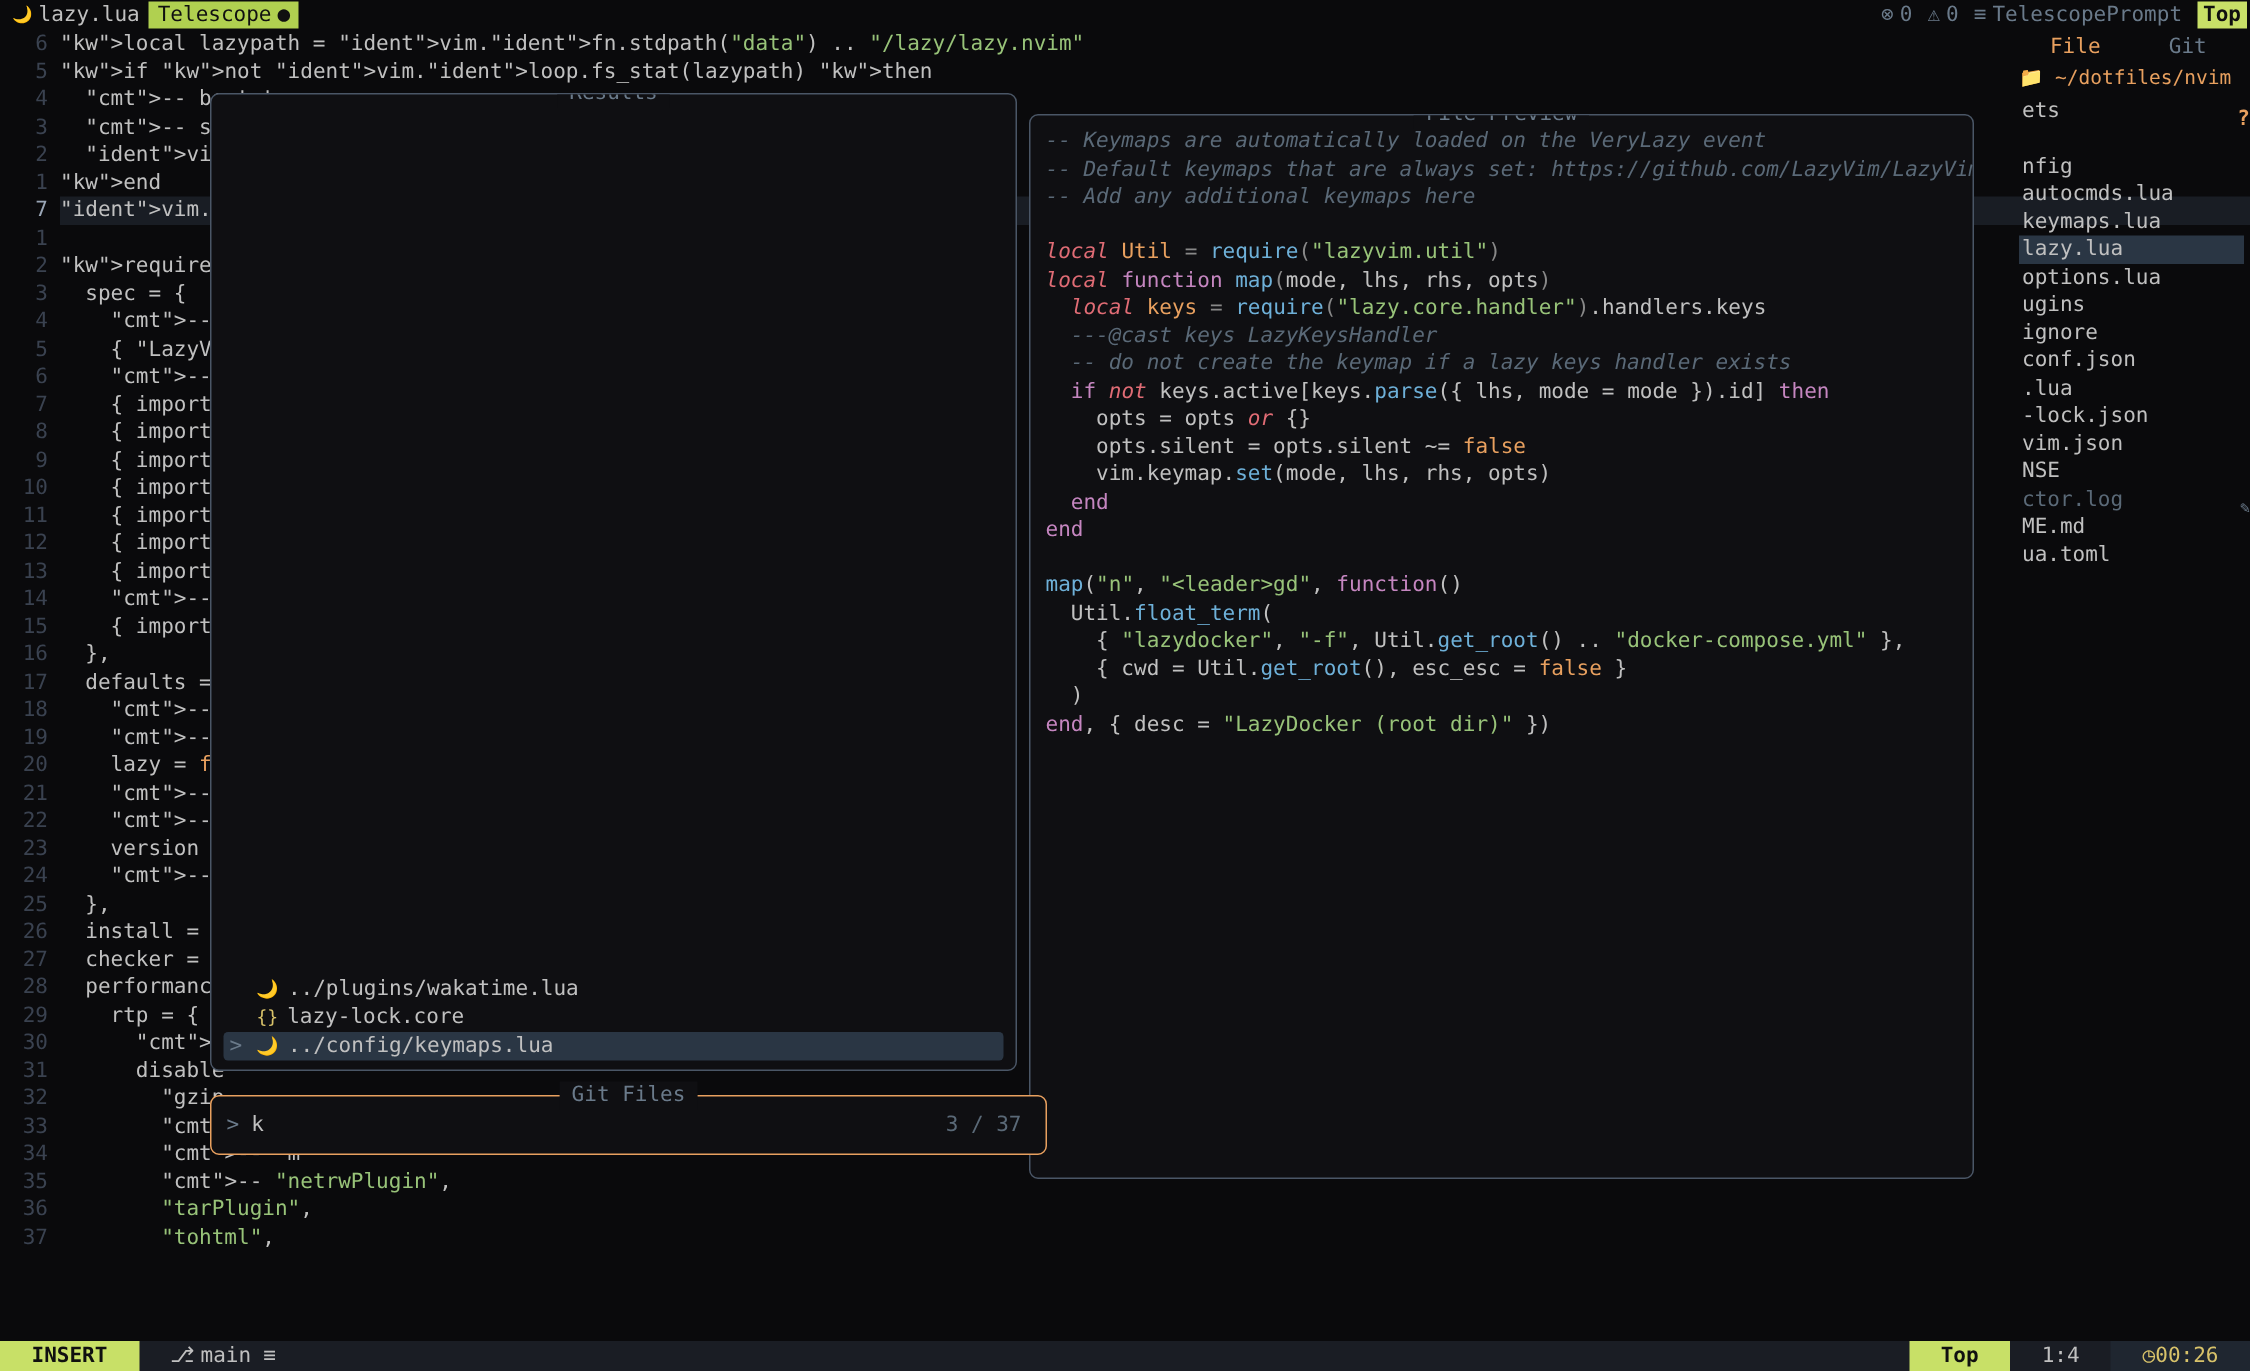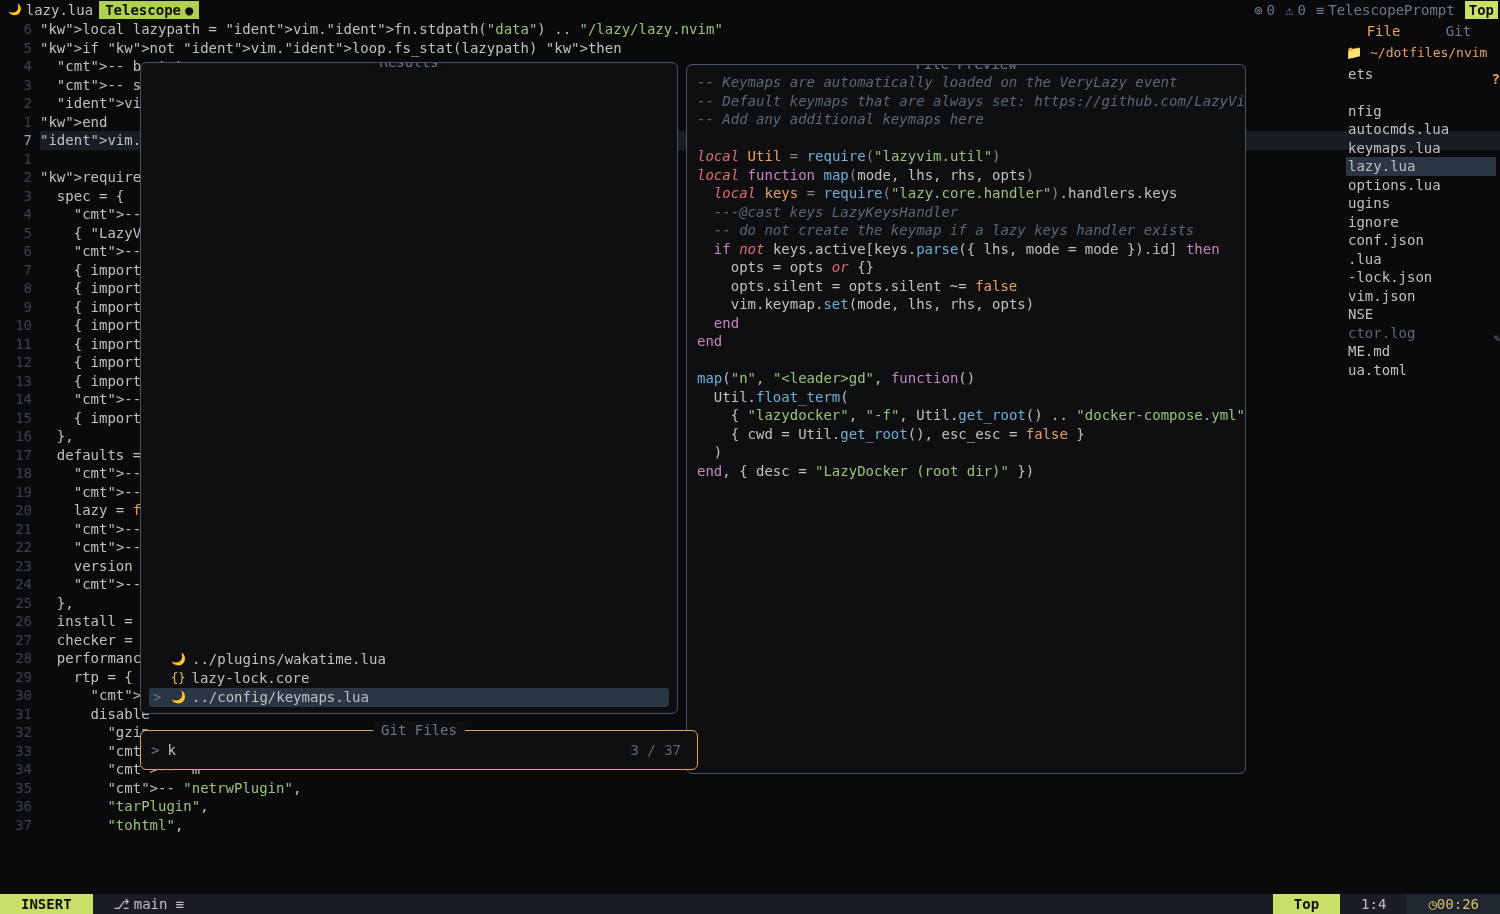--- a/index.html
+++ b/index.html
@@ -40,21 +40,21 @@
   
   .tabline {
     position: absolute; top: 0; left: 0; right: 0; height: 20px;
     display: flex; align-items: center;
     padding: 0 2px;
   }
   .tab-buf {
     display: inline-flex; align-items: center; gap: 4px;
     padding: 0 6px; height: 18px;
   }
-  .tab-buf.active { background: var(--tab-bg); color: var(--accent-fg); font-weight: 700; }
+  .tab-buf.active { background: var(--tab-bg); color: var(--accent-fg); font-weight: 400; }
   .tab-buf .icon { font-size: 11px; }
   .tab-right { margin-left: auto; display: flex; align-items: center; gap: 10px; }
   .pill { display: inline-flex; align-items: center; gap: 4px; color: var(--fg-dim); }
   .badge-top { background: var(--accent-bg); color: var(--accent-fg); padding: 0 4px; font-weight: 700; }
 
   
   .editor {
     position: absolute; top: 20px; left: 0; right: 0; bottom: 20px;
     display: flex;
   }
@@ -82,21 +82,21 @@
     border-radius: 6px;
     background: var(--bg-panel);
     overflow: hidden;
   }
   .panel-title {
     position: absolute; top: -10px; left: 50%; transform: translateX(-50%);
     background: var(--bg-panel); padding: 0 8px;
     color: var(--fg-dim);
   }
   .results { top: 62px; left: 140px; width: 538px; height: 652px; }
-  .preview { top: 64px; left: 686px; width: 560px; height: 710px; }
+  .preview { top: 76px; left: 686px; width: 630px; height: 710px; }
   .prompt {
     position: absolute; top: 730px; left: 140px; width: 558px; height: 40px;
     border: 1px solid var(--orange); border-radius: 6px; background: var(--bg-panel);
   }
   .prompt-title {
     position: absolute; top: -10px; left: 50%; transform: translateX(-50%);
     background: var(--bg-panel); padding: 0 8px; color: var(--fg-dim);
   }
   .prompt-inner { padding: 9px 10px; display: flex; align-items: center; }
   .prompt-caret { color: var(--fg-dim); margin-right: 6px; }

